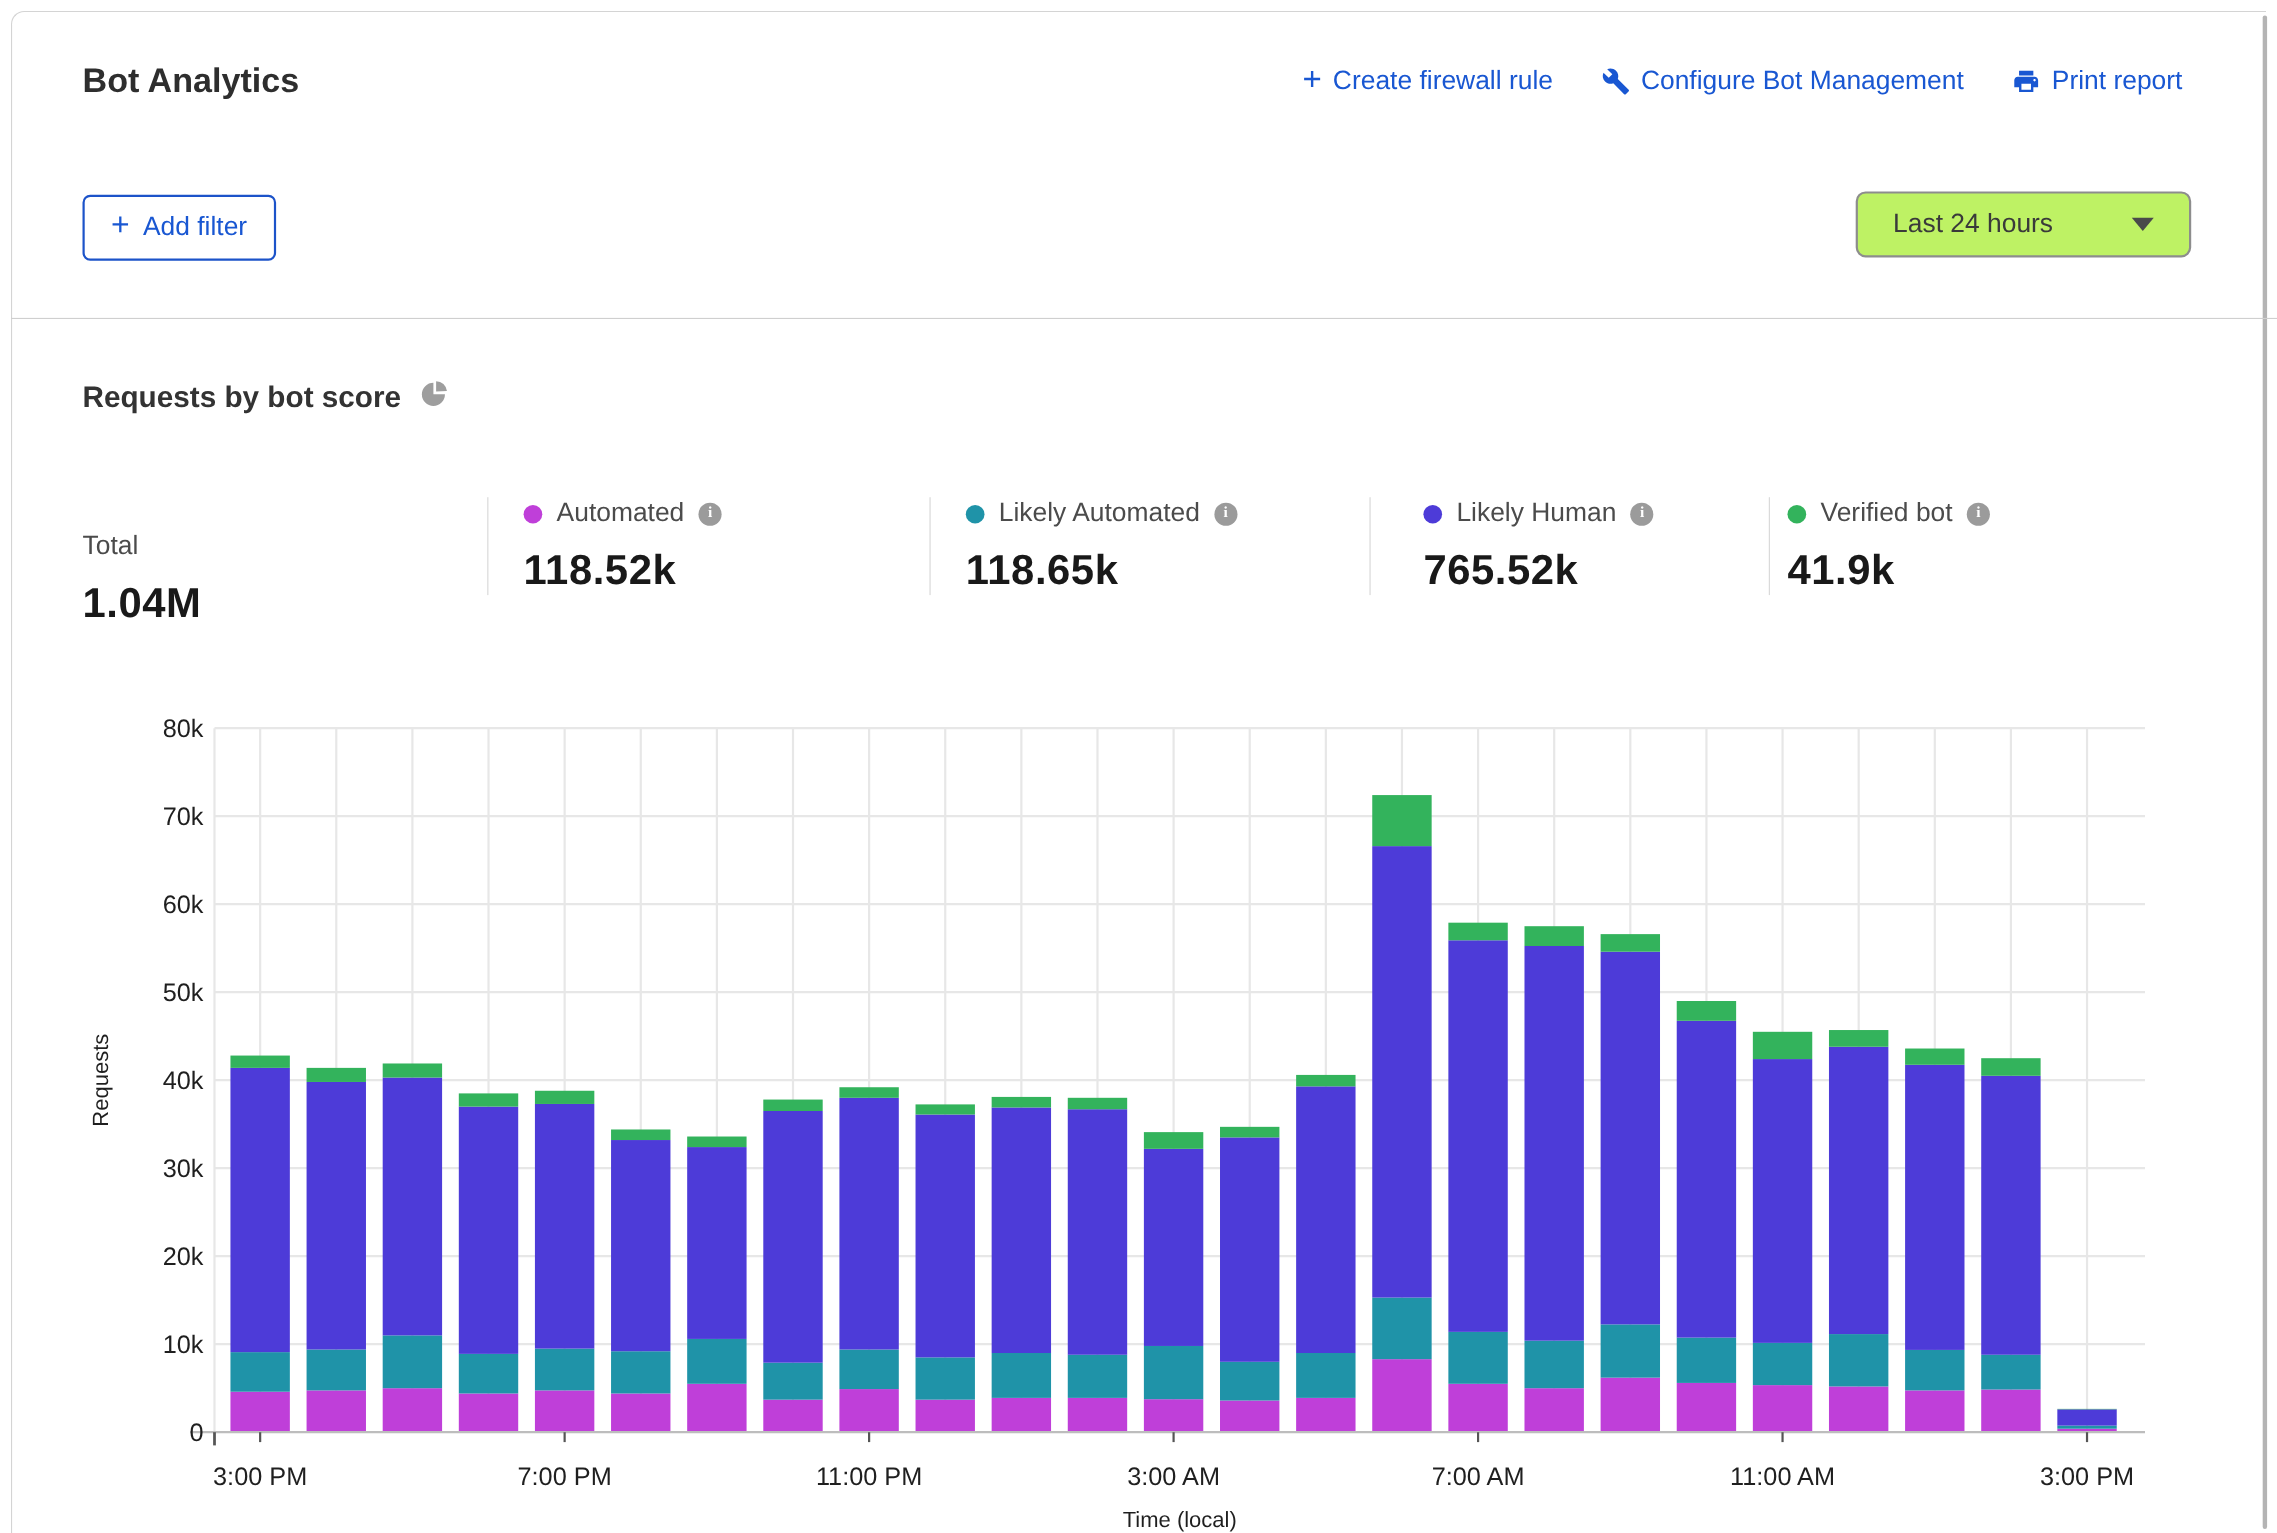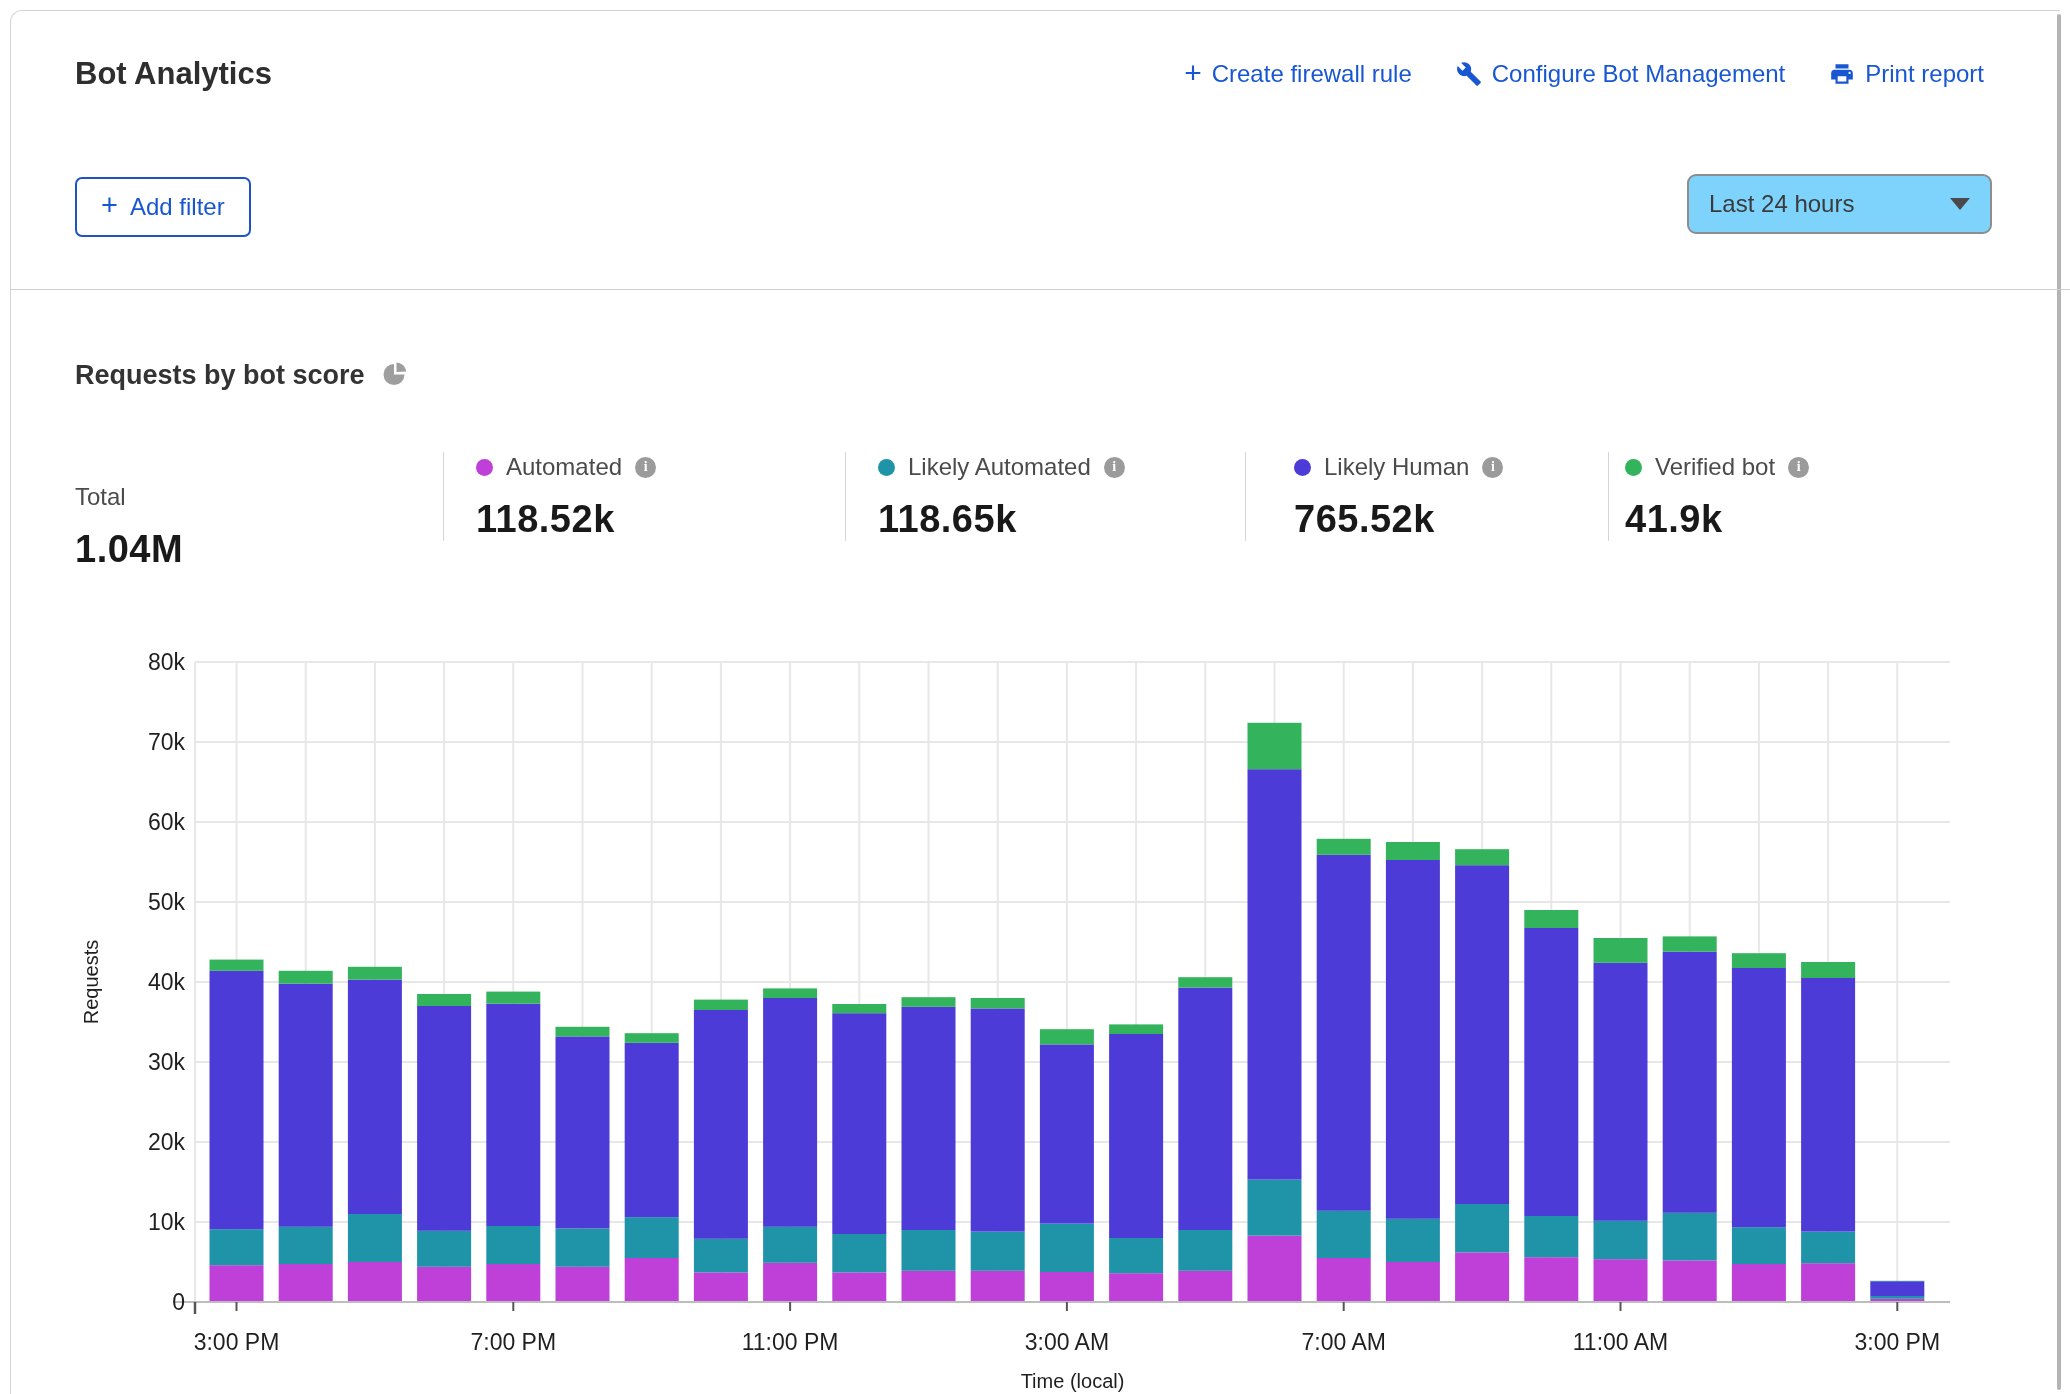--- a/index.html
+++ b/index.html
@@ -30,33 +30,33 @@
   .action-link .plus { font-size:30px; font-weight:500; line-height:24px; margin-top:-3px; }
   .action-link svg { display:block; }
   .add-filter {
     position:absolute; left:75px; top:177px; height:60px; display:inline-flex;
     align-items:center; gap:12px; padding:0 24px; border:2px solid #1c53c9;
     border-radius:7px; color:var(--link); font-size:24px; background:#fff; cursor:pointer;
   }
   .add-filter .plus { font-size:29px; font-weight:500; margin-top:-3px; }
   .range-select {
     position:absolute; left:1687px; top:174px; width:305px; height:60px;
-    border:2px solid #8d8d8d; border-radius:9px; background:#7dd3fc;
-    display:flex; align-items:center; padding:0 20px; font-size:24px; color:#3a3a3a;
+    border:2px solid #8d8d8d; border-radius:9px; background:#bef264;
+    display:flex; align-items:center; padding:0 32px; font-size:24px; color:#3a3a3a;
     cursor:pointer;
   }
   .range-select .caret {
     margin-left:auto; width:0; height:0; border-left:10px solid transparent;
     border-right:10px solid transparent; border-top:12px solid #4a4a4a;
   }
   .header-divider {
     position:absolute; left:10px; top:289px; width:2060px; height:1px; background:#cfcfcf;
   }
   .section-title-row {
-    position:absolute; left:75px; top:360px; display:flex; align-items:flex-start; gap:16px;
+    position:absolute; left:75px; top:344px; display:flex; align-items:flex-end; gap:16px;
   }
   .section-title { font-size:27px; font-weight:700; color:#333; }
   .stat-col { position:absolute; top:452px; }
   .stat-col.sep { border-left:1px solid #d6d6d6; }
   .stat-head { display:flex; align-items:center; gap:13px; height:30px; }
   .stat-label { font-size:24px; color:#4b4b4b; }
   .dot { width:17px; height:17px; border-radius:50%; flex:0 0 auto; }
   .info-icon {
     width:21px; height:21px; border-radius:50%; background:#9b9b9b; color:#fff;
     font-size:14px; font-weight:700; display:flex; align-items:center; justify-content:center;

